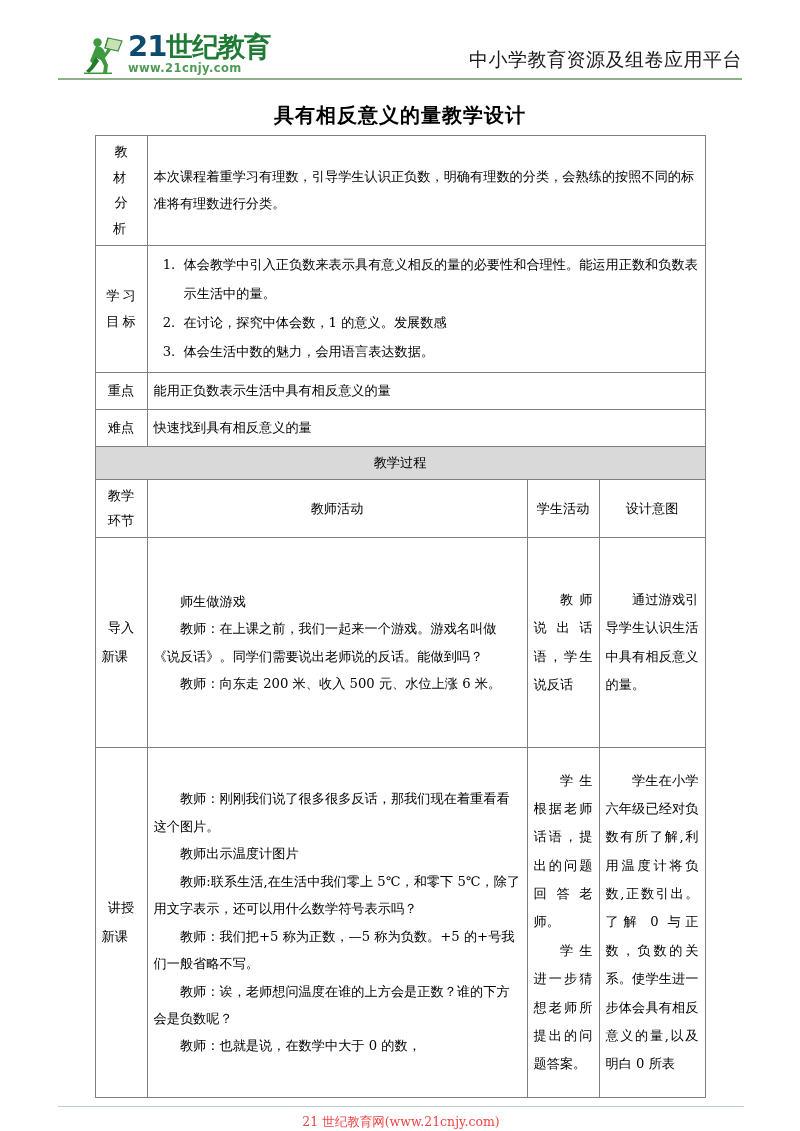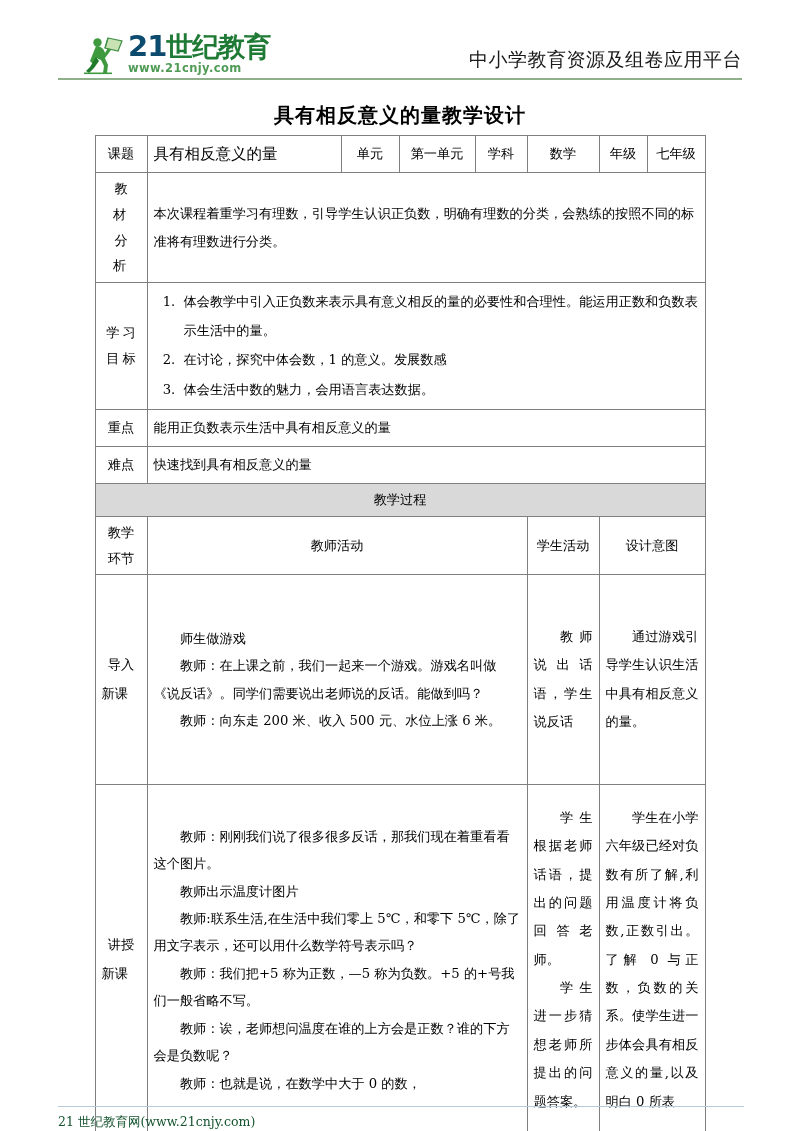--- a/index.html
+++ b/index.html
@@ -176,24 +176,24 @@
     height: 350px;
   }
 
   
   .doc-footer {
     position: absolute;
     left: 58px;
     right: 56px;
     bottom: 22px;
     border-top: 1.5px solid #b9cbd6;
-    text-align: left;
+    text-align: center;
     padding-top: 7px;
     font-size: 12.5px;
-    color: #14532d;
+    color: #ef4444;
     font-family: "DejaVu Serif", "Liberation Serif", serif;
   }
 </style>
 </head>
 <body>
 
 <div class="page">
 
   <div class="doc-header">
     <div class="logo">
@@ -229,30 +229,20 @@
       <col style="width:194px">
       <col style="width:58px">
       <col style="width:76px">
       <col style="width:52px">
       <col style="width:72px">
       <col style="width:48px">
       <col style="width:58px">
     </colgroup>
 
     <tbody>
-        <tr>
-      <td class="c-label">课题</td>
-      <td class="val-big">具有相反意义的量</td>
-      <td class="c-label">单元</td>
-      <td class="c-label">第一单元</td>
-      <td class="c-label">学科</td>
-      <td class="c-label">数学</td>
-      <td class="c-label">年级</td>
-      <td class="c-label">七年级</td>
-    </tr>
 
     <tr>
       <td class="label-spread">
         <span class="ln">教 材</span>
         <span class="ln">分 析</span>
       </td>
       <td class="cell-body" colspan="7" style="height:62px">
         <p class="para noind">本次课程着重学习有理数，引导学生认识正负数，明确有理数的分类，会熟练的按照不同的标准将有理数进行分类。</p>
       </td>
     </tr>

